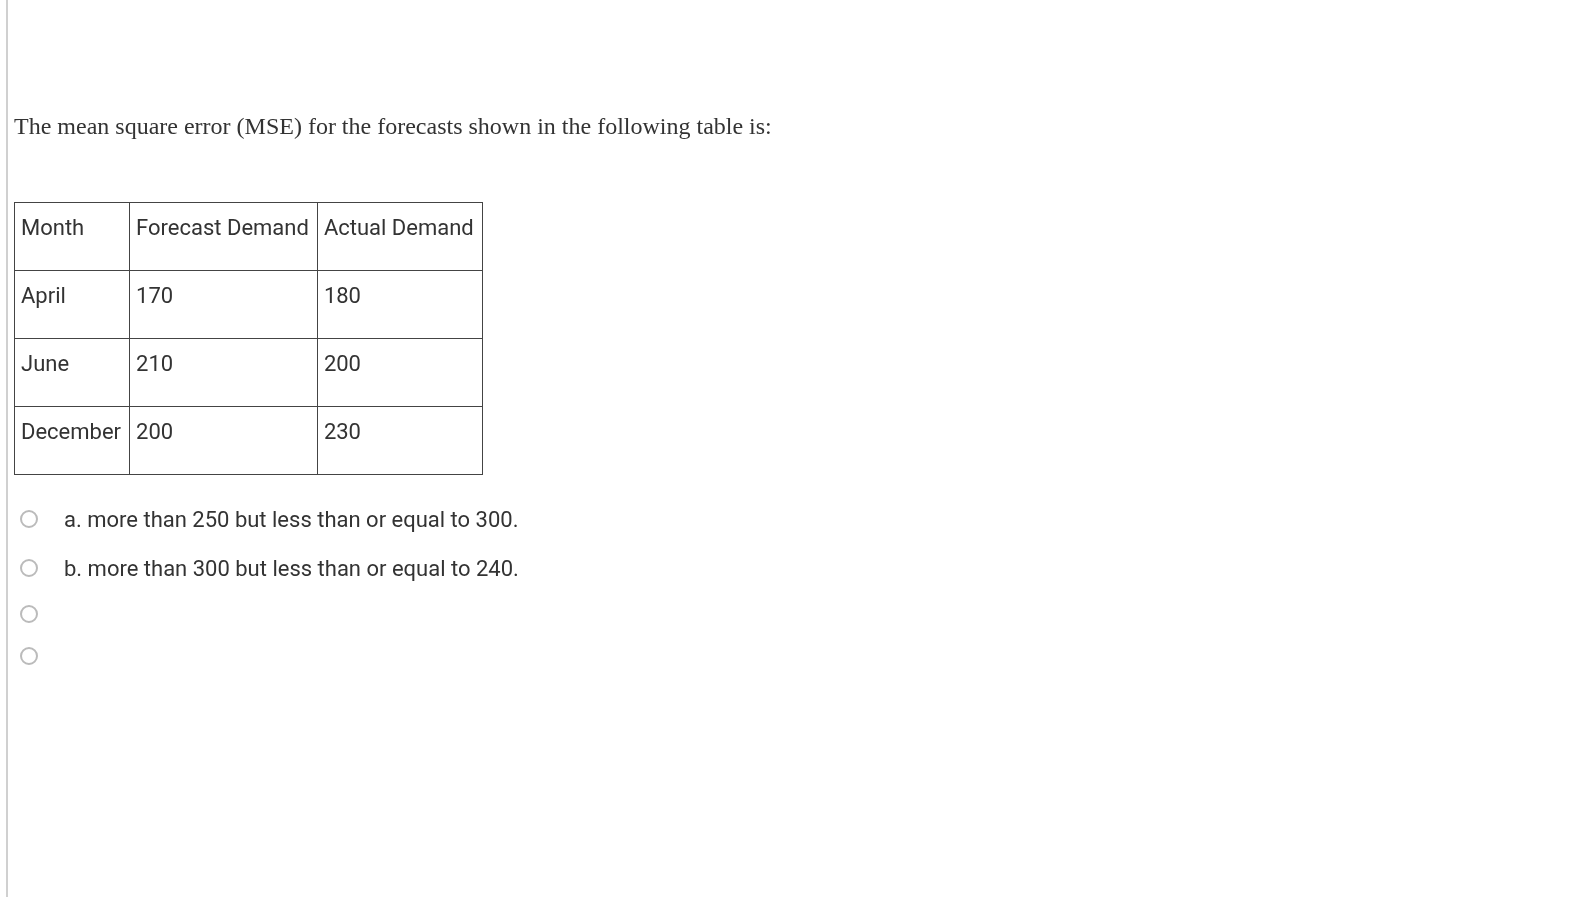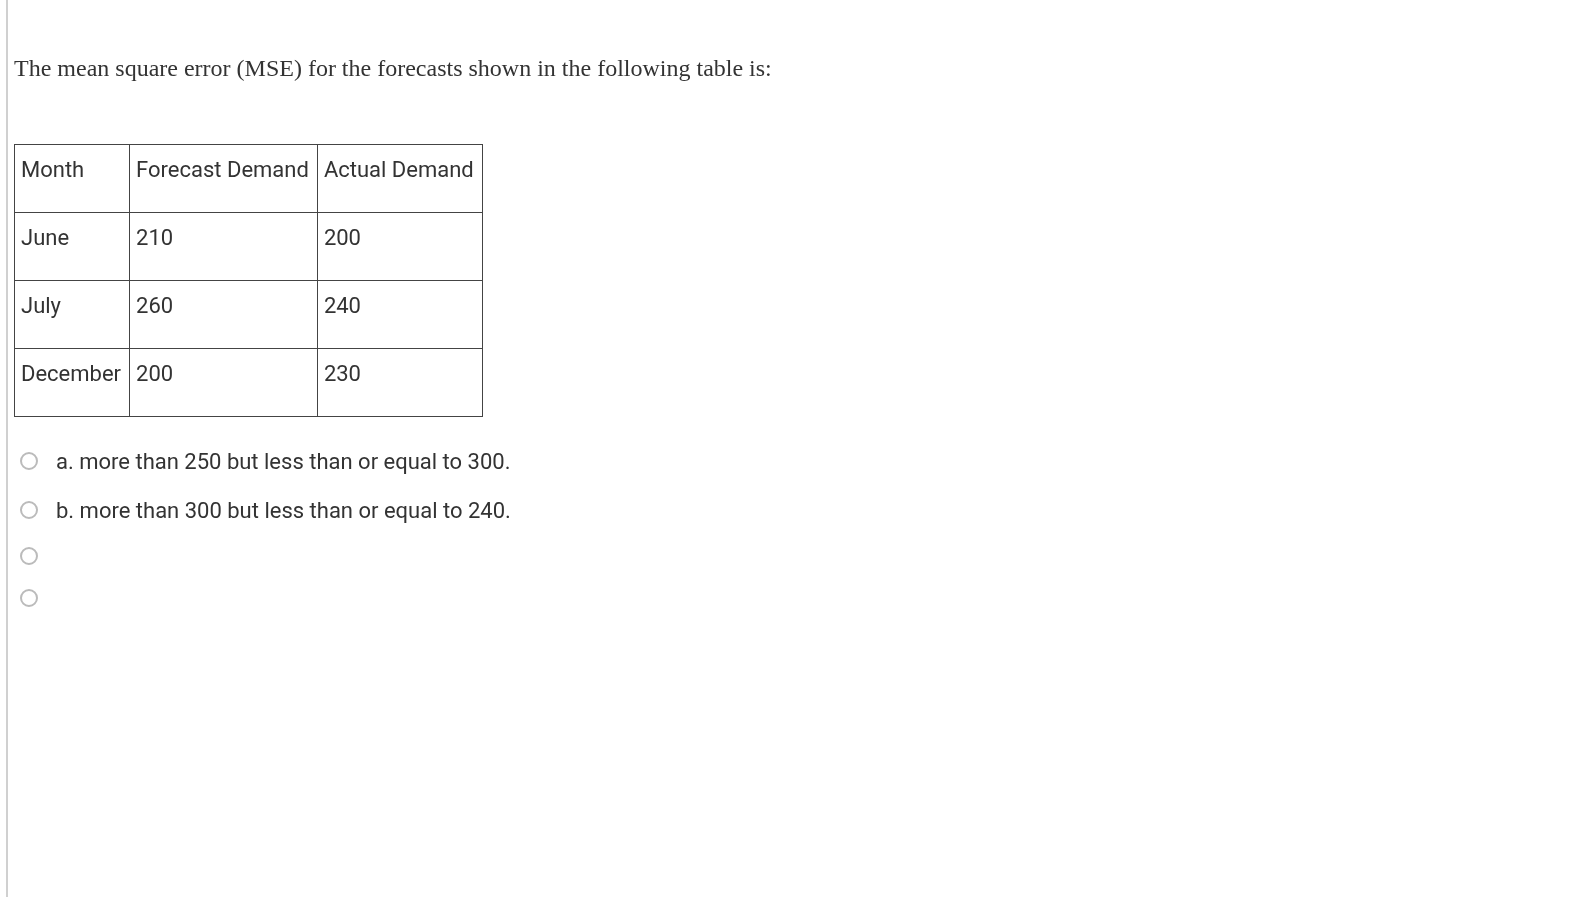--- a/index.html
+++ b/index.html
@@ -24,21 +24,21 @@
     .content {
       border-left: 1px solid #d0d0d0;
       margin-left: 0;
       padding: 0;
       height: 100%;
     }
     .question-text {
       font-family: Georgia, "Times New Roman", serif;
       font-size: 24px;
       color: #333333;
-      padding: 52px 0 0 6px;
+      padding: 110px 0 0 6px;
       line-height: 1.4;
     }
     .data-table {
       border-collapse: collapse;
       margin: 58px 16px 0 6px;
       border: 1px solid #444444;
     }
     .data-table th,
     .data-table td {
       border: 1px solid #444444;
@@ -53,21 +53,21 @@
     .data-table th {
       font-weight: 400;
     }
     .options {
       margin: 20px 0 0 12px;
     }
     .option-row {
       display: flex;
       align-items: center;
       padding: 12px 0;
-      gap: 18px;
+      gap: 26px;
     }
     .radio-circle {
       width: 18px;
       height: 18px;
       border: 2px solid #bbbbbb;
       border-radius: 50%;
       flex-shrink: 0;
       background: #ffffff;
       cursor: pointer;
     }
@@ -87,28 +87,28 @@
     <table class="data-table">
       <thead>
         <tr>
           <th>Month</th>
           <th>Forecast Demand</th>
           <th>Actual Demand</th>
         </tr>
       </thead>
       <tbody>
         <tr>
+          <td>April</td>
+          <td>170</td>
+          <td>180</td>
+        </tr>
+        <tr>
           <td>June</td>
           <td>210</td>
           <td>200</td>
-        </tr>
-        <tr>
-          <td>July</td>
-          <td>260</td>
-          <td>240</td>
         </tr>
         <tr>
           <td>December</td>
           <td>200</td>
           <td>230</td>
         </tr>
       </tbody>
     </table>
 
     <div class="options">

